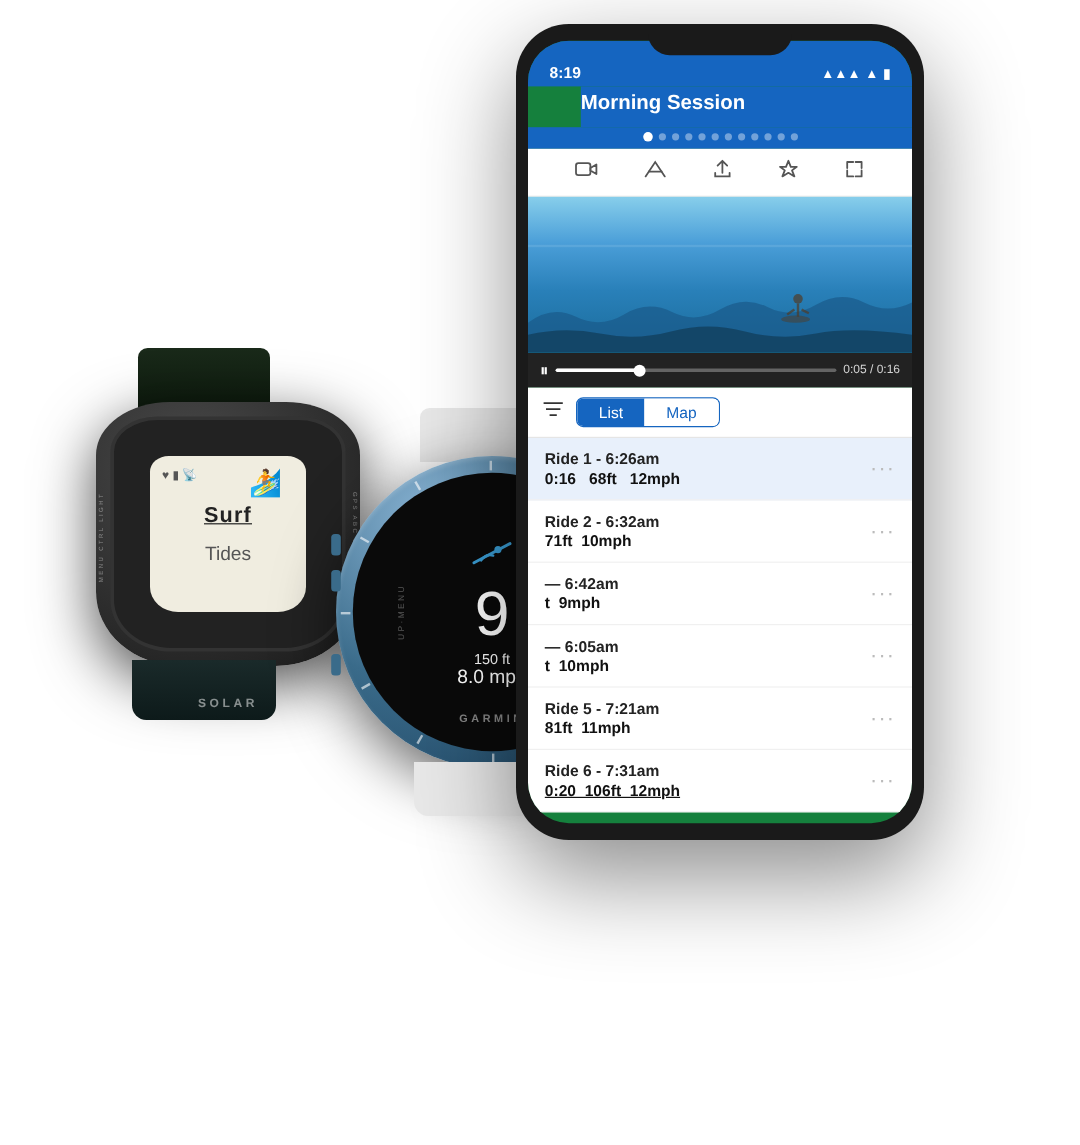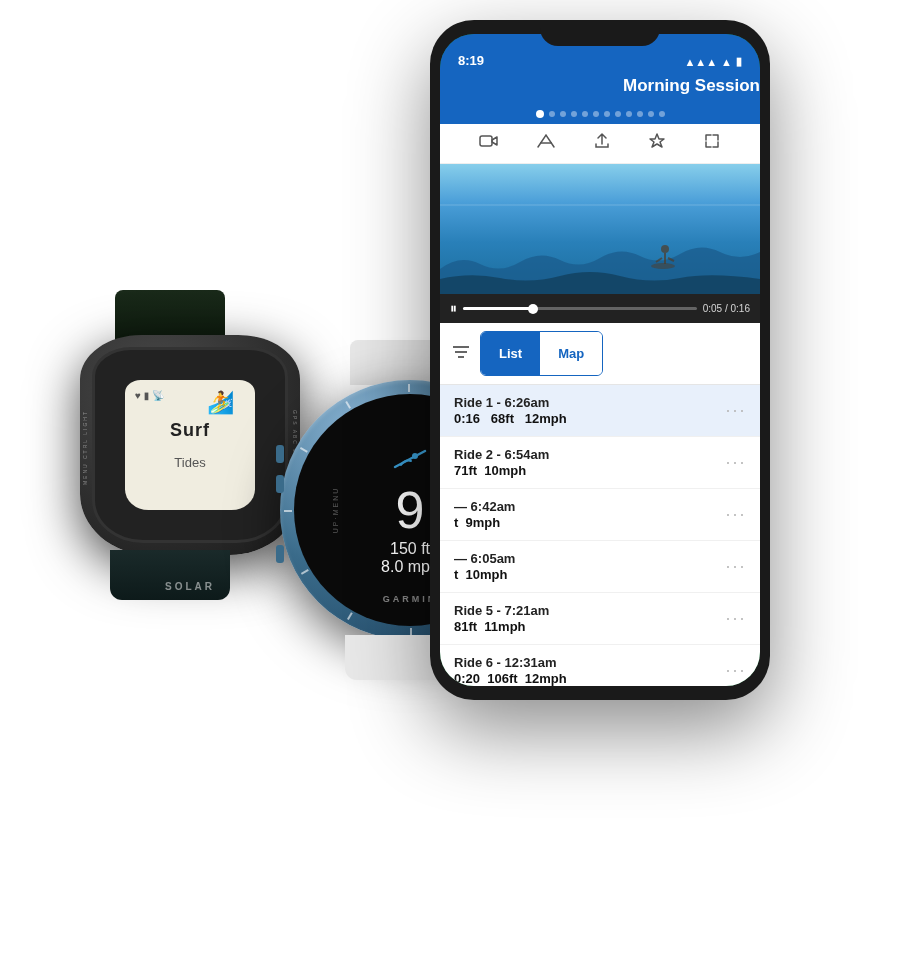--- a/index.html
+++ b/index.html
@@ -74,23 +74,24 @@
       font-size: 11px;
       font-weight: 600;
     }
 
     .status-time { font-size: 13px; font-weight: 700; }
     .status-icons { display: flex; gap: 4px; align-items: center; }
 
     
     .app-header {
       background: #1565c0;
-      text-align: right;
+      text-align: left;
       padding: 4px 0 10px;
       color: white;
+      margin-left: 44px;
     }
     .app-header-title {
       font-size: 17px;
       font-weight: 600;
     }
 
     
     .dots-nav {
       background: #1565c0;
       display: flex;
@@ -187,23 +188,23 @@
       color: #333;
       font-size: 16px;
     }
     .tab-group {
       display: flex;
       border: 1.5px solid #1565c0;
       border-radius: 6px;
       overflow: hidden;
     }
     .tab-btn {
-      padding: 14px 18px;
+      padding: 4px 18px;
       font-size: 13px;
-      font-weight: 700;
+      font-weight: 400;
       cursor: pointer;
     }
     .tab-btn.active {
       background: #1565c0;
       color: white;
     }
     .tab-btn.inactive {
       background: white;
       color: #1565c0;
     }
@@ -298,21 +299,21 @@
     }
 
     .watch-number {
       font-size: 52px;
       font-weight: 300;
       color: white;
       line-height: 1;
     }
 
     .watch-distance {
-      font-size: 16px;
+      font-size: 12px;
       color: white;
       margin-top: 4px;
     }
 
     .watch-speed {
       font-size: 16px;
       color: white;
     }
 
     
@@ -385,24 +386,25 @@
       align-items: center;
       justify-content: center;
       overflow: hidden;
     }
 
     .instinct-screen-title {
       font-size: 18px;
       font-weight: 700;
       color: #222;
       letter-spacing: 1px;
+      text-decoration: underline;
     }
 
     .instinct-screen-sub {
-      font-size: 13px;
+      font-size: 16px;
       color: #555;
       margin-top: 14px;
     }
 
     .instinct-activity-icon {
       position: absolute;
       top: 10px;
       right: 20px;
       font-size: 22px;
       color: #333;
@@ -652,21 +654,21 @@
           <div class="ride-item highlighted">
             <div class="ride-info">
               <div class="ride-title">Ride 1 - 6:26am</div>
               <div class="ride-stats">0:16&nbsp;&nbsp;&nbsp;68ft&nbsp;&nbsp;&nbsp;12mph</div>
             </div>
             <div class="ride-more">···</div>
           </div>
 
           <div class="ride-item">
             <div class="ride-info">
-              <div class="ride-title">Ride 2 - 6:54am</div>
+              <div class="ride-title">Ride 2 - 6:32am</div>
               <div class="ride-stats">71ft&nbsp;&nbsp;10mph</div>
             </div>
             <div class="ride-more">···</div>
           </div>
 
           <div class="ride-item">
             <div class="ride-info">
               <div class="ride-title">— 6:42am</div>
               <div class="ride-stats">t&nbsp;&nbsp;9mph</div>
             </div>
@@ -684,22 +686,22 @@
           <div class="ride-item">
             <div class="ride-info">
               <div class="ride-title">Ride 5 - 7:21am</div>
               <div class="ride-stats">81ft&nbsp;&nbsp;11mph</div>
             </div>
             <div class="ride-more">···</div>
           </div>
 
           <div class="ride-item">
             <div class="ride-info">
-              <div class="ride-title">Ride 6 - 12:31am</div>
-              <div class="ride-stats" style="">0:20&nbsp;&nbsp;106ft&nbsp;&nbsp;12mph</div>
+              <div class="ride-title">Ride 6 - 7:31am</div>
+              <div class="ride-stats" style="text-decoration: underline;">0:20&nbsp;&nbsp;106ft&nbsp;&nbsp;12mph</div>
             </div>
             <div class="ride-more">···</div>
           </div>
 
         </div>
 
       </div>
     </div>
   </div>
 

